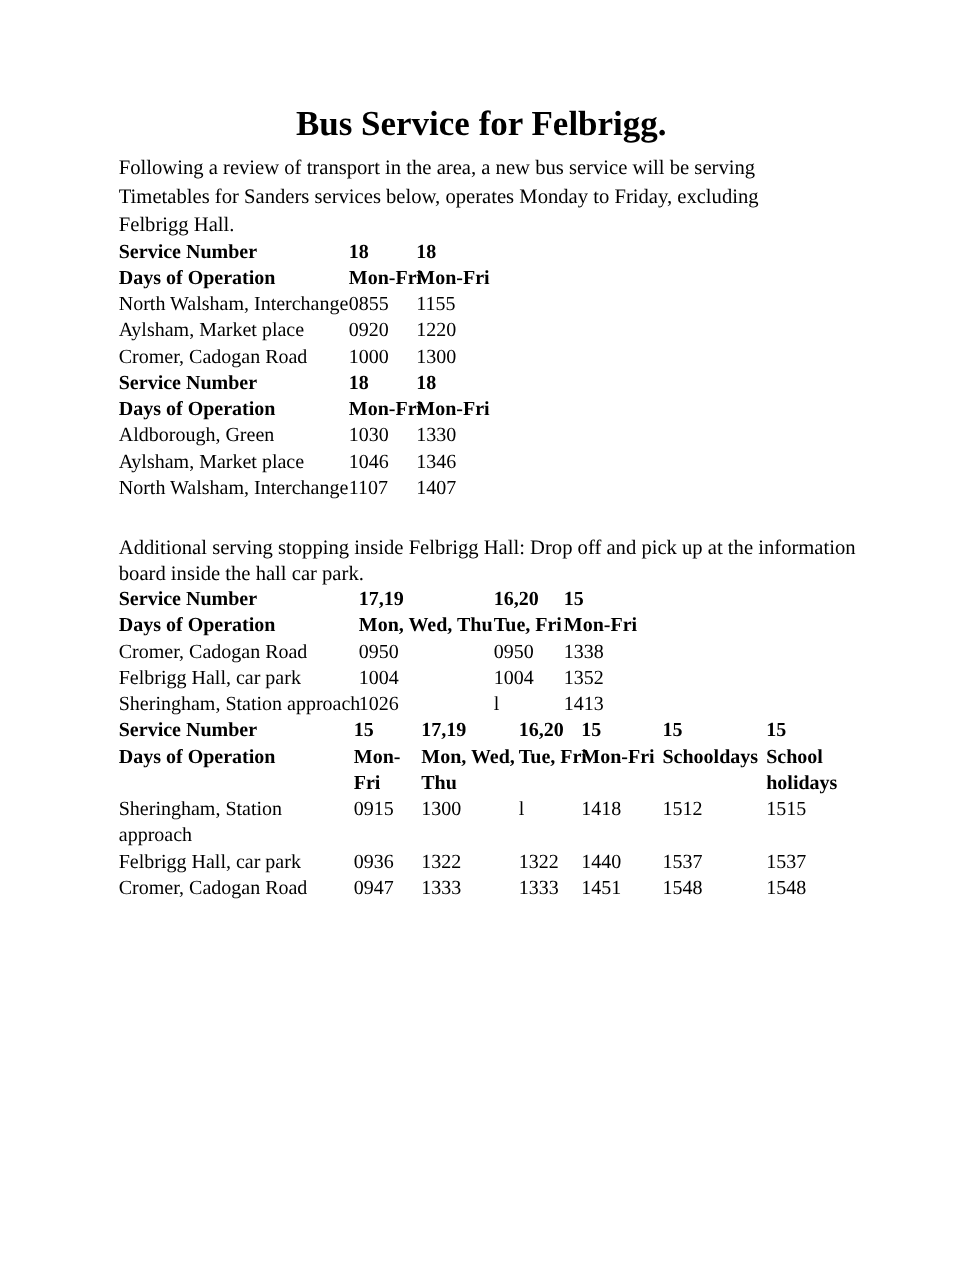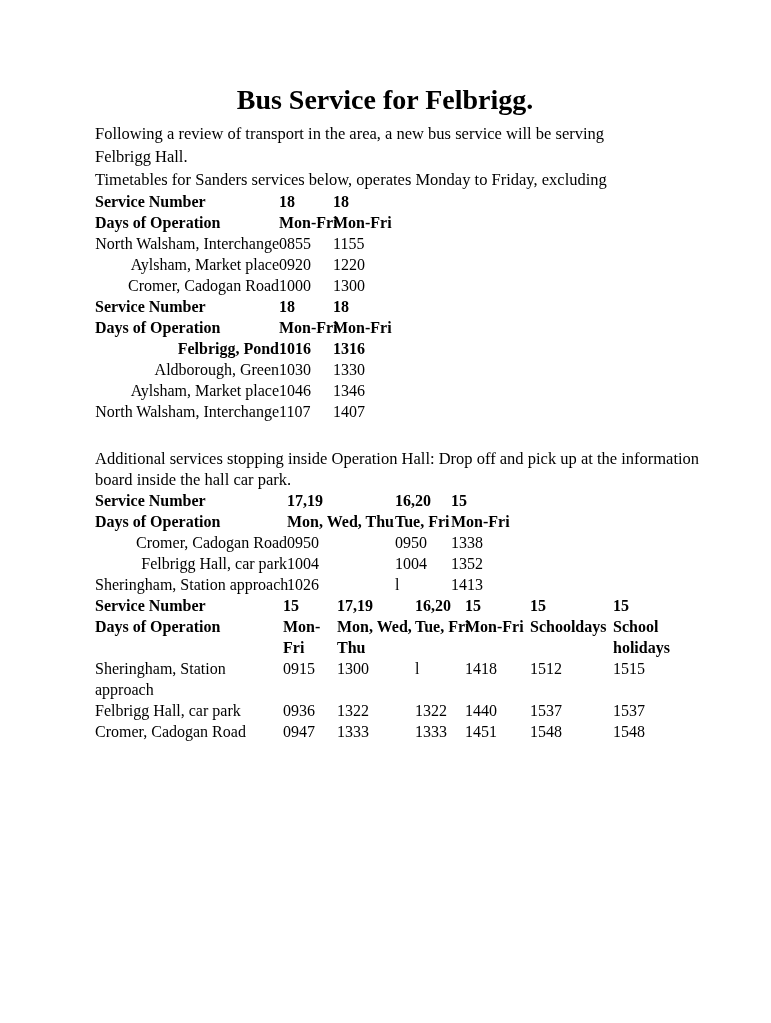--- a/index.html
+++ b/index.html
@@ -37,21 +37,21 @@
     margin: 0;
   }
   table.tt td {
     padding: 0;
     vertical-align: top;
     line-height: 21px;
     overflow: visible;
   }
   .bold { font-weight: bold; }
   .day  { white-space: pre; }
-  .t-a .stop, .t-b .stop { white-space: nowrap; text-align: right; }
+  .t-a .stop, .t-b .stop { white-space: nowrap; }
   .t-a .val, .t-b .val { text-align: left; }
   .t-c .val { text-align: left; }
 
   .t-a { width: 296px; }
   .t-a td:nth-child(1){ width:184px; }
   .t-a td:nth-child(2){ width:54px; }
   .t-a td:nth-child(3){ width:58px; }
 
   .t-b { width: 418px; }
   .t-b td:nth-child(1){ width:192px; }
@@ -76,22 +76,22 @@
 </style>
 </head>
 <body>
 
 <div class="page">
 
   <h1 class="title">Bus Service for Felbrigg.</h1>
 
   <div class="para intro">
     <div class="line">Following a review of transport in the area, a new bus service will be serving</div>
+    <div class="line">Timetables for Sanders services below, operates Monday to Friday, excluding</div>
     <div class="line">Felbrigg Hall.</div>
-    <div class="line">Timetables for Sanders services below, operates Monday to Friday, excluding</div>
   </div>
 
   <table class="tt t-a m-t1">
       <tbody>
         <tr>
           <td class="bold lbl">Service Number</td>
           <td class="bold val">18</td>
           <td class="bold val">18</td>
         </tr>
         <tr>
@@ -123,44 +123,39 @@
           <td class="bold lbl">Service Number</td>
           <td class="bold val">18</td>
           <td class="bold val">18</td>
         </tr>
         <tr>
           <td class="bold lbl">Days of Operation</td>
           <td class="bold val day">Mon-Fri</td>
           <td class="bold val day">Mon-Fri</td>
         </tr>
         <tr>
-          <td class="bold stop">Felbrigg, Pond</td>
-          <td class="bold val">1016</td>
-          <td class="bold val">1316</td>
-        </tr>
-        <tr>
           <td class="stop">Aldborough, Green</td>
           <td class="val">1030</td>
           <td class="val">1330</td>
         </tr>
         <tr>
           <td class="stop">Aylsham, Market place</td>
           <td class="val">1046</td>
           <td class="val">1346</td>
         </tr>
         <tr>
           <td class="stop">North Walsham, Interchange</td>
           <td class="val">1107</td>
           <td class="val">1407</td>
         </tr>
       </tbody>
     </table>
 
   <div class="para note m-note">
-    <div class="line">Additional services stopping inside Operation Hall: Drop off and pick up at the information</div>
+    <div class="line">Additional serving stopping inside Felbrigg Hall: Drop off and pick up at the information</div>
     <div class="line">board inside the hall car park.</div>
   </div>
 
   <table class="tt t-b m-t3">
       <tbody>
         <tr>
           <td class="bold lbl">Service Number</td>
           <td class="bold val">17,19</td>
           <td class="bold val">16,20</td>
           <td class="bold val">15</td>

